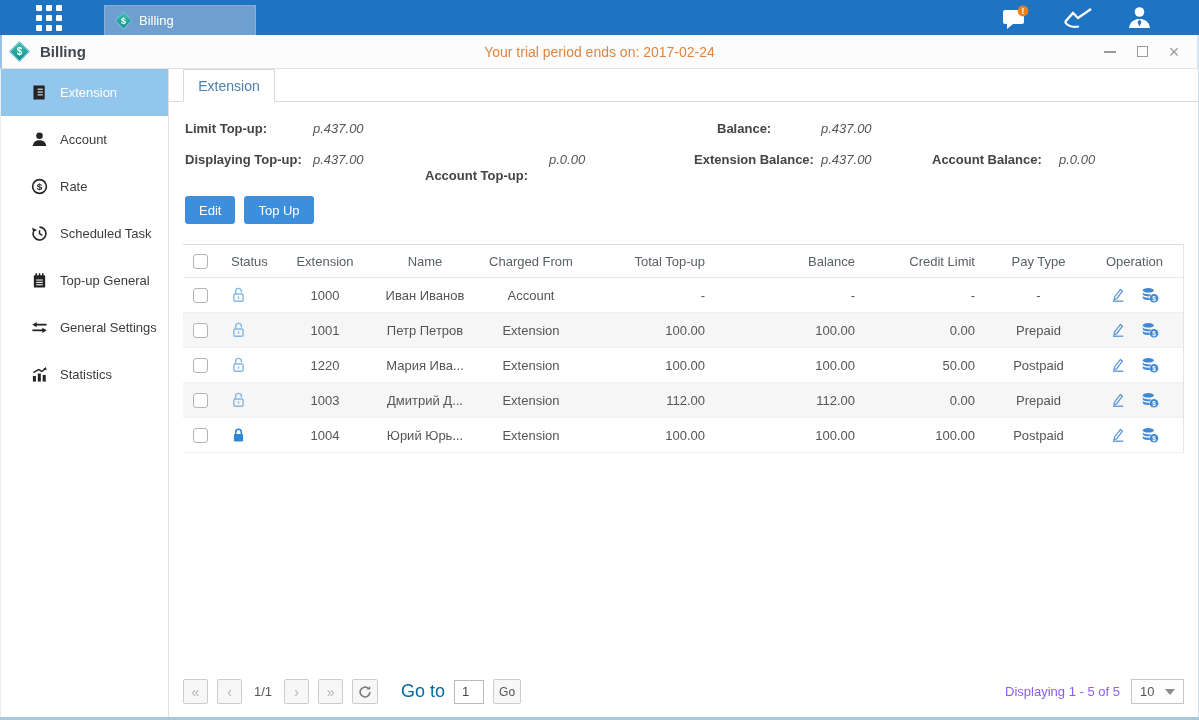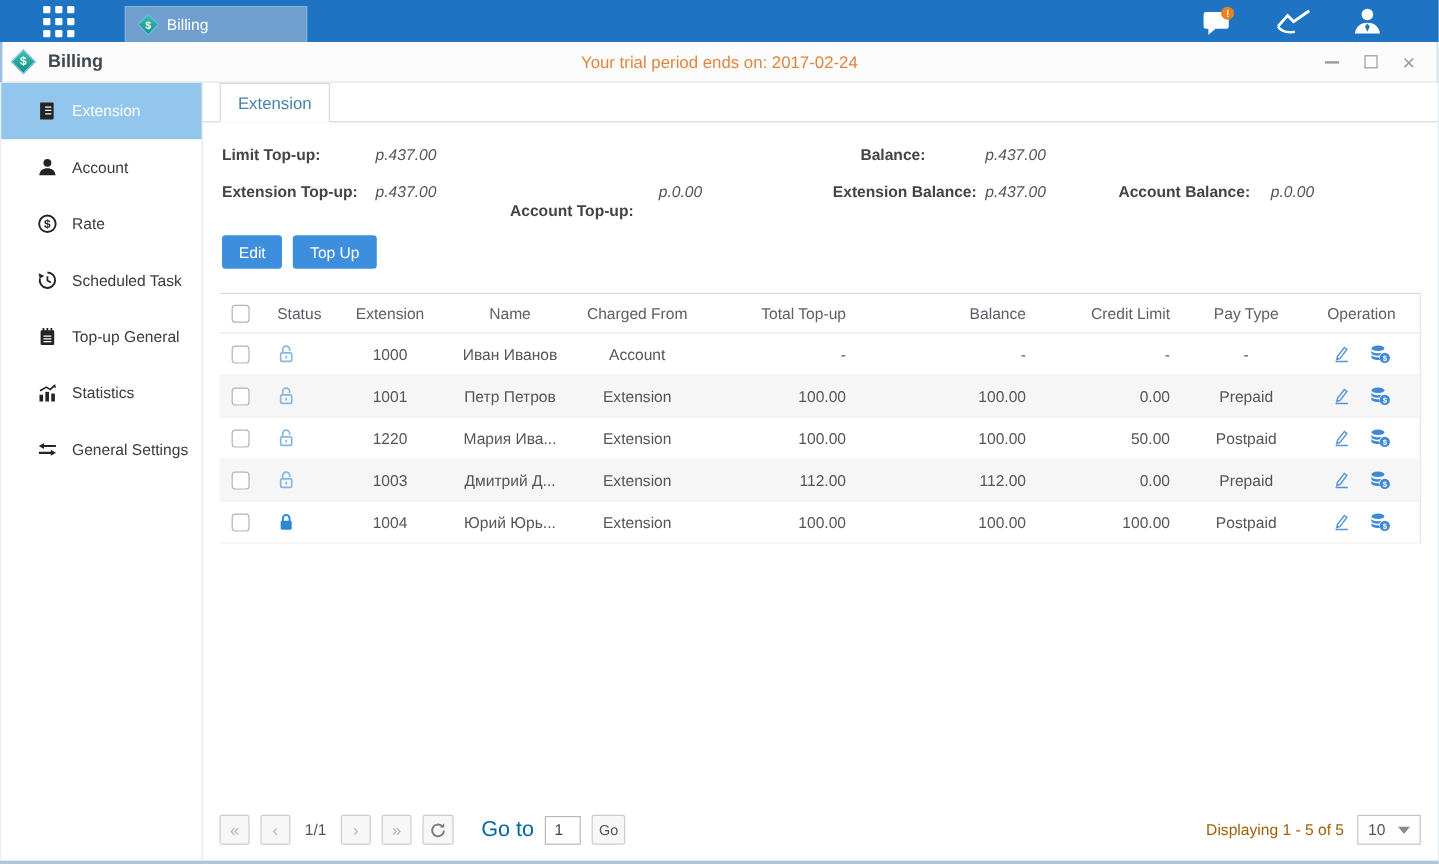--- a/index.html
+++ b/index.html
@@ -78,21 +78,21 @@
 
   
   .pagination { position:absolute; left:14px; right:14px; bottom:13px; display:flex; align-items:center; }
   .pg-left { display:flex; align-items:center; gap:9px; }
   .pbtn { min-width:25px; height:25px; border:1px solid #ccc; background:#f7f7f7; border-radius:2px; display:flex; align-items:center; justify-content:center; color:#b3b3b3; font-size:14px; cursor:pointer; padding:0 5px; }
   .pbtn.dark { color:#555; font-size:12px; }
   .pg-ind { color:#555; font-size:13px; margin:0 3px; }
   .goto-label { color:#0369a1; font-size:18px; margin-left:14px; }
   .goto-input { width:30px; height:24px; border:1px solid #b9b9b9; font-size:13px; font-family:inherit; padding-left:7px; color:#444; }
   .pg-right { margin-left:auto; display:flex; align-items:center; gap:11px; }
-  .displaying { color:#a16207; font-size:13px; }
+  .displaying { color:#8b5cf6; font-size:13px; }
   .pselect { width:53px; height:25px; border:1px solid #c6c6c6; background:#fdfdfd; display:flex; align-items:center; justify-content:space-between; padding:0 8px; font-size:13px; color:#555; cursor:pointer; }
   .caret-down { width:0; height:0; border-left:5px solid transparent; border-right:5px solid transparent; border-top:6px solid #8a8a8a; }
 </style>
 </head>
 <body>
 
 <div class="window">
 
   <div class="topbar">
     <div class="apps-grid">
@@ -196,51 +196,51 @@
           <line x1="9" y1="1.4" x2="9" y2="5" stroke="#242424" stroke-width="1.6"></line>
           <line x1="12.5" y1="1.4" x2="12.5" y2="5" stroke="#242424" stroke-width="1.6"></line>
           <line x1="5.5" y1="8.5" x2="12.5" y2="8.5" stroke="#fff" stroke-width="1.1"></line>
           <line x1="5.5" y1="11" x2="12.5" y2="11" stroke="#fff" stroke-width="1.1"></line>
           <line x1="5.5" y1="13.5" x2="12.5" y2="13.5" stroke="#fff" stroke-width="1.1"></line>
         </svg>
         <span>Top-up General</span>
       </div>
       <div class="side-item">
         <svg width="17" height="17" viewBox="0 0 18 18">
+          <line x1="4.5" y1="6" x2="16.5" y2="6" stroke="#242424" stroke-width="1.9"></line>
+          <path d="M6 3.3 L1.4 6 l4.6 2.7 z" fill="#242424"></path>
+          <line x1="1.5" y1="12" x2="13.5" y2="12" stroke="#242424" stroke-width="1.9"></line>
+          <path d="M12 9.3 L16.6 12 l-4.6 2.7 z" fill="#242424"></path>
+        </svg>
+        <span>General Settings</span>
+      </div>
+      <div class="side-item">
+        <svg width="17" height="17" viewBox="0 0 18 18">
           <rect x="2" y="10.5" width="3.2" height="6" fill="#242424"></rect>
           <rect x="7.2" y="8" width="3.2" height="8.5" fill="#242424"></rect>
           <rect x="12.4" y="9.5" width="3.2" height="7" fill="#242424"></rect>
           <path d="M2.5 7 L8 3.8 l3.5 2 L15 2.8" fill="none" stroke="#242424" stroke-width="1.5"></path>
           <path d="M15.8 1 l0.8 3.6 -3.4-1.4 z" fill="#242424"></path>
         </svg>
         <span>Statistics</span>
       </div>
-      <div class="side-item">
-        <svg width="17" height="17" viewBox="0 0 18 18">
-          <line x1="4.5" y1="6" x2="16.5" y2="6" stroke="#242424" stroke-width="1.9"></line>
-          <path d="M6 3.3 L1.4 6 l4.6 2.7 z" fill="#242424"></path>
-          <line x1="1.5" y1="12" x2="13.5" y2="12" stroke="#242424" stroke-width="1.9"></line>
-          <path d="M12 9.3 L16.6 12 l-4.6 2.7 z" fill="#242424"></path>
-        </svg>
-        <span>General Settings</span>
-      </div>
     </div>
 
     <div class="content">
 
       <div class="tabbar">
         <div class="tab">Extension</div>
       </div>
 
       <div class="summary">
         <span class="sum-pair sum-label p-r1c1l">Limit Top-up:</span>
         <span class="sum-value p-r1c1v">p.437.00</span>
         <span class="sum-pair sum-label p-r1c3l">Balance:</span>
         <span class="sum-value p-r1c3v">p.437.00</span>
-        <span class="sum-pair sum-label p-r2c1l">Extension Top-up:</span>
+        <span class="sum-pair sum-label p-r2c1l">Displaying Top-up:</span>
         <span class="sum-value p-r2c1v">p.437.00</span>
         <span class="sum-pair sum-label p-r2c2l">Account Top-up:</span>
         <span class="sum-value p-r2c2v">p.0.00</span>
         <span class="sum-pair sum-label p-r2c3l">Extension Balance:</span>
         <span class="sum-value p-r2c3v">p.437.00</span>
         <span class="sum-pair sum-label p-r2c4l">Account Balance:</span>
         <span class="sum-value p-r2c4v">p.0.00</span>
       </div>
 
       <div class="actions">

